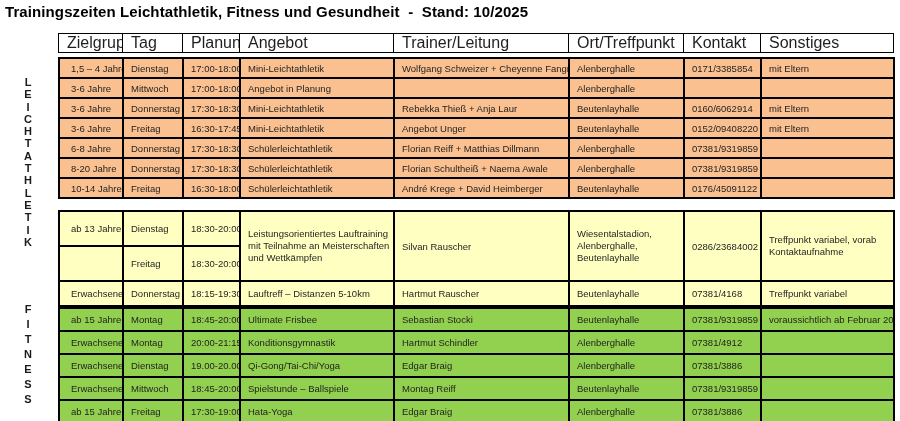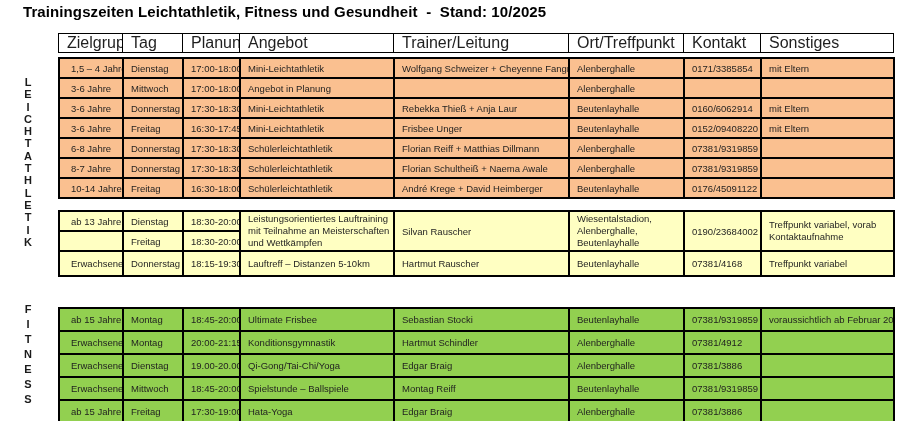--- a/index.html
+++ b/index.html
@@ -3,21 +3,21 @@
 <meta charset="utf-8">
 <style>
   * { margin: 0; padding: 0; box-sizing: border-box; }
   html, body { background: #ffffff; }
   body {
     width: 900px; height: 421px; position: relative;
     font-family: "Liberation Sans", sans-serif;
     color: #1f1f1f;
   }
   .page-title {
-    position: absolute; left: 23px; top: 3px;
+    position: absolute; left: 5px; top: 3px;
     font-size: 15px; font-weight: bold; color: #000;
     white-space: pre; letter-spacing: 0.1px;
   }
   .vlabel {
     position: absolute; left: 18px; width: 20px;
     display: flex; flex-direction: column; align-items: center;
     font-weight: bold; color: #1a1a1a;
   }
   .vlabel-leicht { top: 76px; font-size: 11px; }
   .vlabel-leicht div { height: 12.3px; line-height: 12.3px; }
@@ -41,21 +41,21 @@
     font-size: 9.5px; text-align: left; vertical-align: middle;
     padding: 1px 3px 1px 7px; white-space: nowrap; overflow: hidden;
   }
   .grid td:first-child { padding-left: 11px; }
   .grid td.wrap { white-space: normal; line-height: 12px; }
 
   .orange-table { top: 57px; }
   .orange-table td { background: #FAC090; height: 20px; }
 
   .yellow-table { top: 210px; }
-  .yellow-table td { background: #FFFFC2; height: 20px; }
+  .yellow-table td { background: #FFFFC2; height: 35px; }
   .yellow-table tr.tall td { height: 25px; }
 
   .green-table { top: 307px; }
   .green-table td { background: #92D050; height: 23px; }
 </style>
 </head>
 <body>
 
 <div class="page-title">Trainingszeiten Leichtathletik, Fitness und Gesundheit  -  Stand: 10/2025</div>
 
@@ -150,37 +150,37 @@
         <td>Rebekka Thieß + Anja Laur</td>
         <td>Beutenlayhalle</td>
         <td>0160/6062914</td>
         <td>mit Eltern</td>
       </tr>
       <tr>
         <td>3-6 Jahre</td>
         <td>Freitag</td>
         <td>16:30-17:45</td>
         <td>Mini-Leichtathletik</td>
-        <td>Frisbee Unger</td>
+        <td>Angebot Unger</td>
         <td>Beutenlayhalle</td>
         <td>0152/09408220</td>
         <td>mit Eltern</td>
       </tr>
       <tr>
         <td>6-8 Jahre</td>
         <td>Donnerstag</td>
         <td>17:30-18:30</td>
         <td>Schülerleichtathletik</td>
         <td>Florian Reiff + Matthias Dillmann</td>
         <td>Alenberghalle</td>
         <td>07381/9319859</td>
         <td></td>
       </tr>
       <tr>
-        <td>8-7 Jahre</td>
+        <td>8-20 Jahre</td>
         <td>Donnerstag</td>
         <td>17:30-18:30</td>
         <td>Schülerleichtathletik</td>
         <td>Florian Schultheiß + Naema Awale</td>
         <td>Alenberghalle</td>
         <td>07381/9319859</td>
         <td></td>
       </tr>
       <tr>
         <td>10-14 Jahre</td>
@@ -207,21 +207,21 @@
       <col class="c7">
     </colgroup>
   <tbody>
     <tr>
       <td>ab 13 Jahre</td>
       <td>Dienstag</td>
       <td>18:30-20:00</td>
       <td class="wrap" rowspan="2">Leistungsorientiertes Lauftraining mit Teilnahme an Meisterschaften und Wettkämpfen</td>
       <td rowspan="2">Silvan Rauscher</td>
       <td class="wrap" rowspan="2">Wiesentalstadion, Alenberghalle, Beutenlayhalle</td>
-      <td rowspan="2">0190/23684002</td>
+      <td rowspan="2">0286/23684002</td>
       <td class="wrap" rowspan="2">Treffpunkt variabel, vorab Kontaktaufnahme</td>
     </tr>
     <tr>
       <td></td>
       <td>Freitag</td>
       <td>18:30-20:00</td>
     </tr>
     <tr class="tall">
       <td>Erwachsene</td>
       <td>Donnerstag</td>

